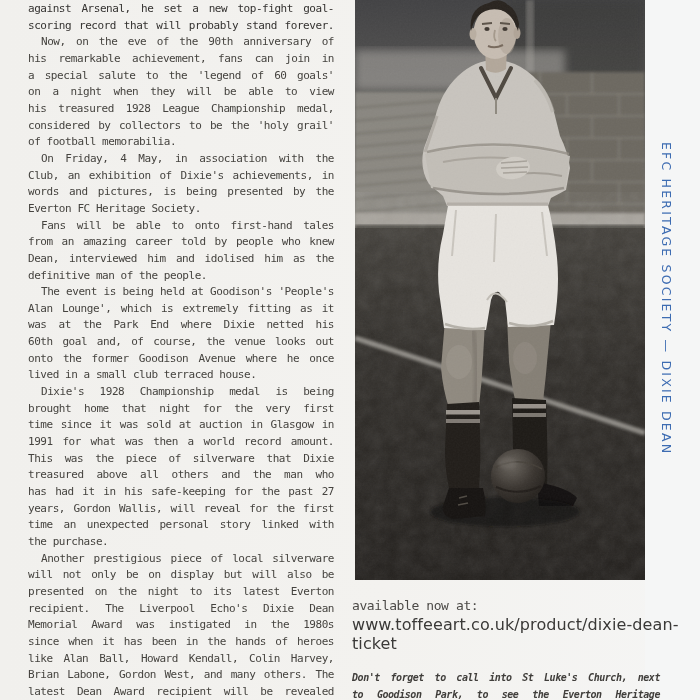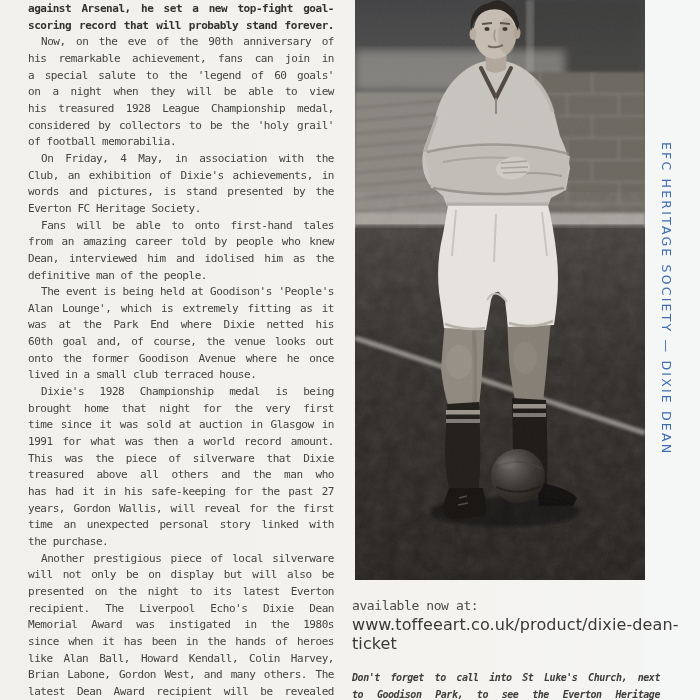--- a/index.html
+++ b/index.html
@@ -9,21 +9,21 @@
     font-family:"DejaVu Sans Mono",monospace;
   }
   .right-panel{position:absolute;left:645px;top:0;width:55px;height:700px;background:#f5f6f6;opacity:.7;}
   
   .article{
     position:absolute;left:28px;top:1px;width:306px;
     font-size:11px;letter-spacing:-0.45px;line-height:16.66px;color:#45433f;
   }
   .article div{white-space:nowrap;}
   .article .just{white-space:normal;text-align:justify;text-align-last:justify;}
-  .article .bold{font-weight:bold;color:#343230;}
+  .article .bold{font-weight:normal;color:#343230;}
   .article .indent{padding-left:13px;}
   
   .photo{position:absolute;left:355px;top:0;width:290px;height:580px;}
   .photo svg{display:block;}
   
   .vertical-banner{
     position:absolute;left:659px;top:142px;
     writing-mode:vertical-rl;text-orientation:mixed;
     font-family:"DejaVu Sans",sans-serif;font-size:12.5px;letter-spacing:2.2px;
     color:#3d6cb2;white-space:nowrap;
@@ -49,21 +49,21 @@
     <div class="bold just">scoring record that will probably stand forever.</div>
     <div class="just indent">Now, on the eve of the 90th anniversary of</div>
     <div class="just">his remarkable achievement, fans can join in</div>
     <div class="just">a special salute to the 'legend of 60 goals'</div>
     <div class="just">on a night when they will be able to view</div>
     <div class="just">his treasured 1928 League Championship medal,</div>
     <div class="just">considered by collectors to be the 'holy grail'</div>
     <div>of football memorabilia.</div>
     <div class="just indent">On Friday, 4 May, in association with the</div>
     <div class="just">Club, an exhibition of Dixie's achievements, in</div>
-    <div class="just">words and pictures, is stand presented by the</div>
+    <div class="just">words and pictures, is being presented by the</div>
     <div>Everton FC Heritage Society.</div>
     <div class="just indent">Fans will be able to onto first-hand tales</div>
     <div class="just">from an amazing career told by people who knew</div>
     <div class="just">Dean, interviewed him and idolised him as the</div>
     <div>definitive man of the people.</div>
     <div class="just indent">The event is being held at Goodison's 'People's</div>
     <div class="just">Alan Lounge', which is extremely fitting as it</div>
     <div class="just">was at the Park End where Dixie netted his</div>
     <div class="just">60th goal and, of course, the venue looks out</div>
     <div class="just">onto the former Goodison Avenue where he once</div>

